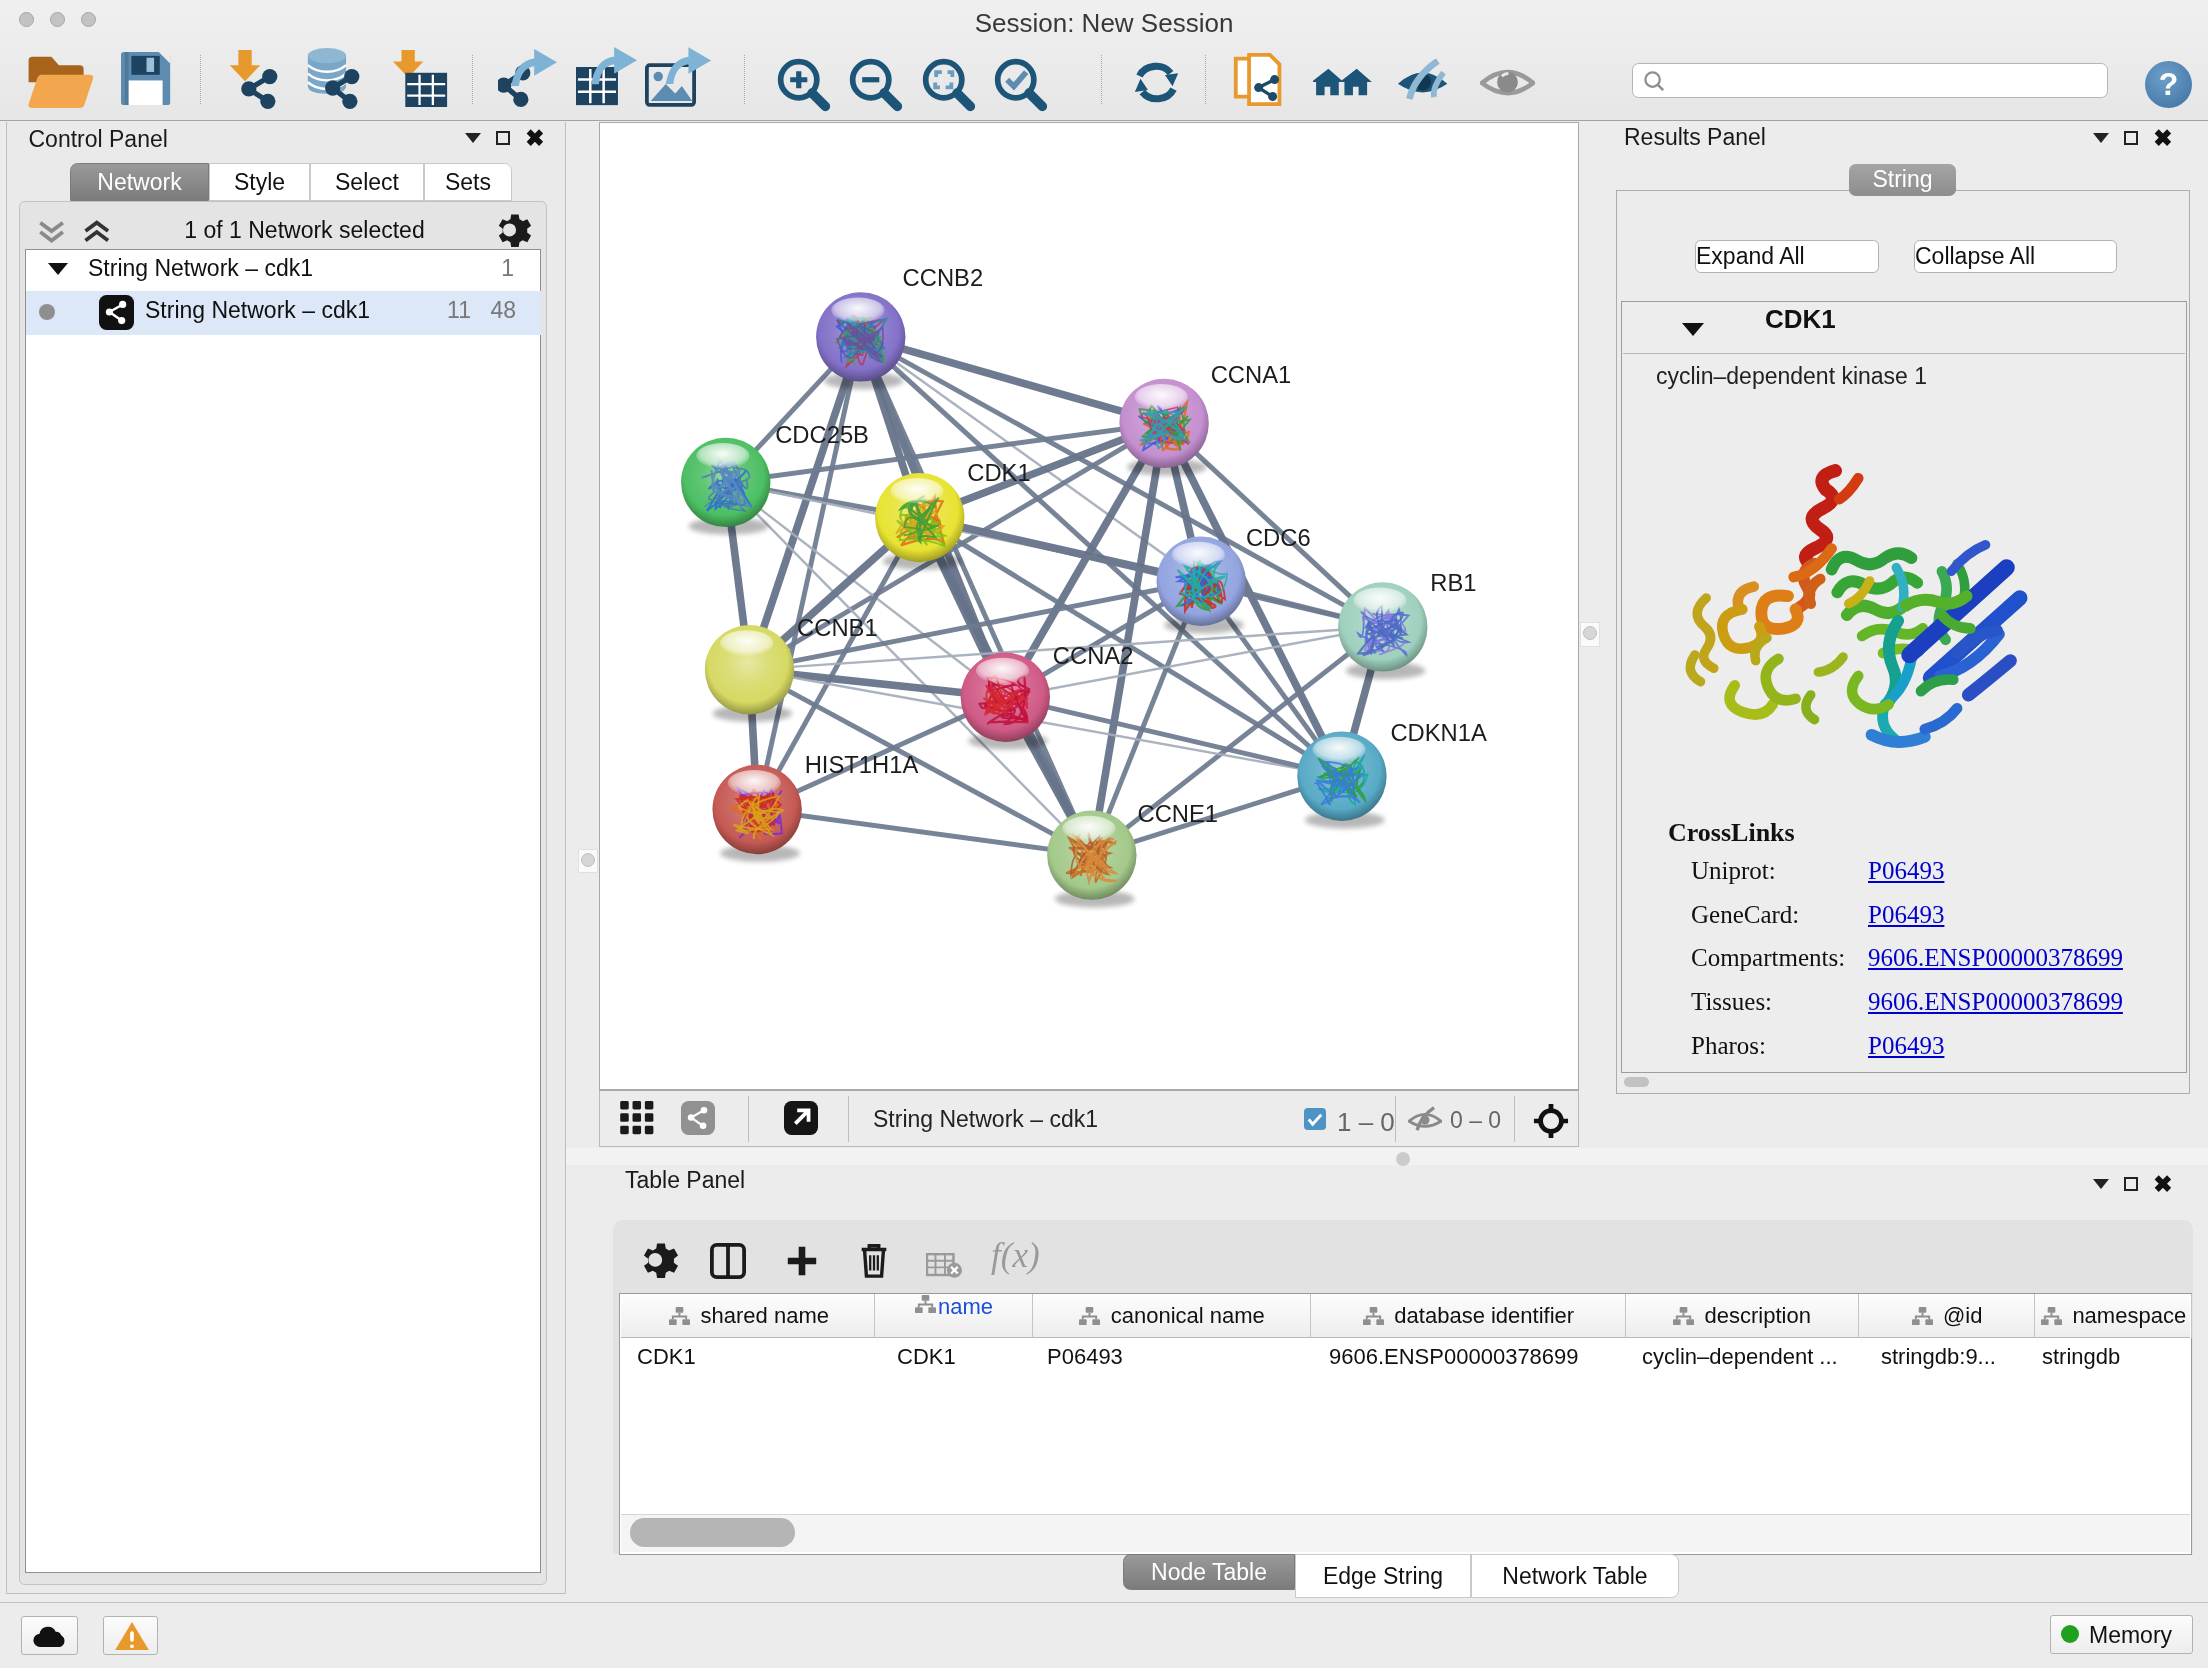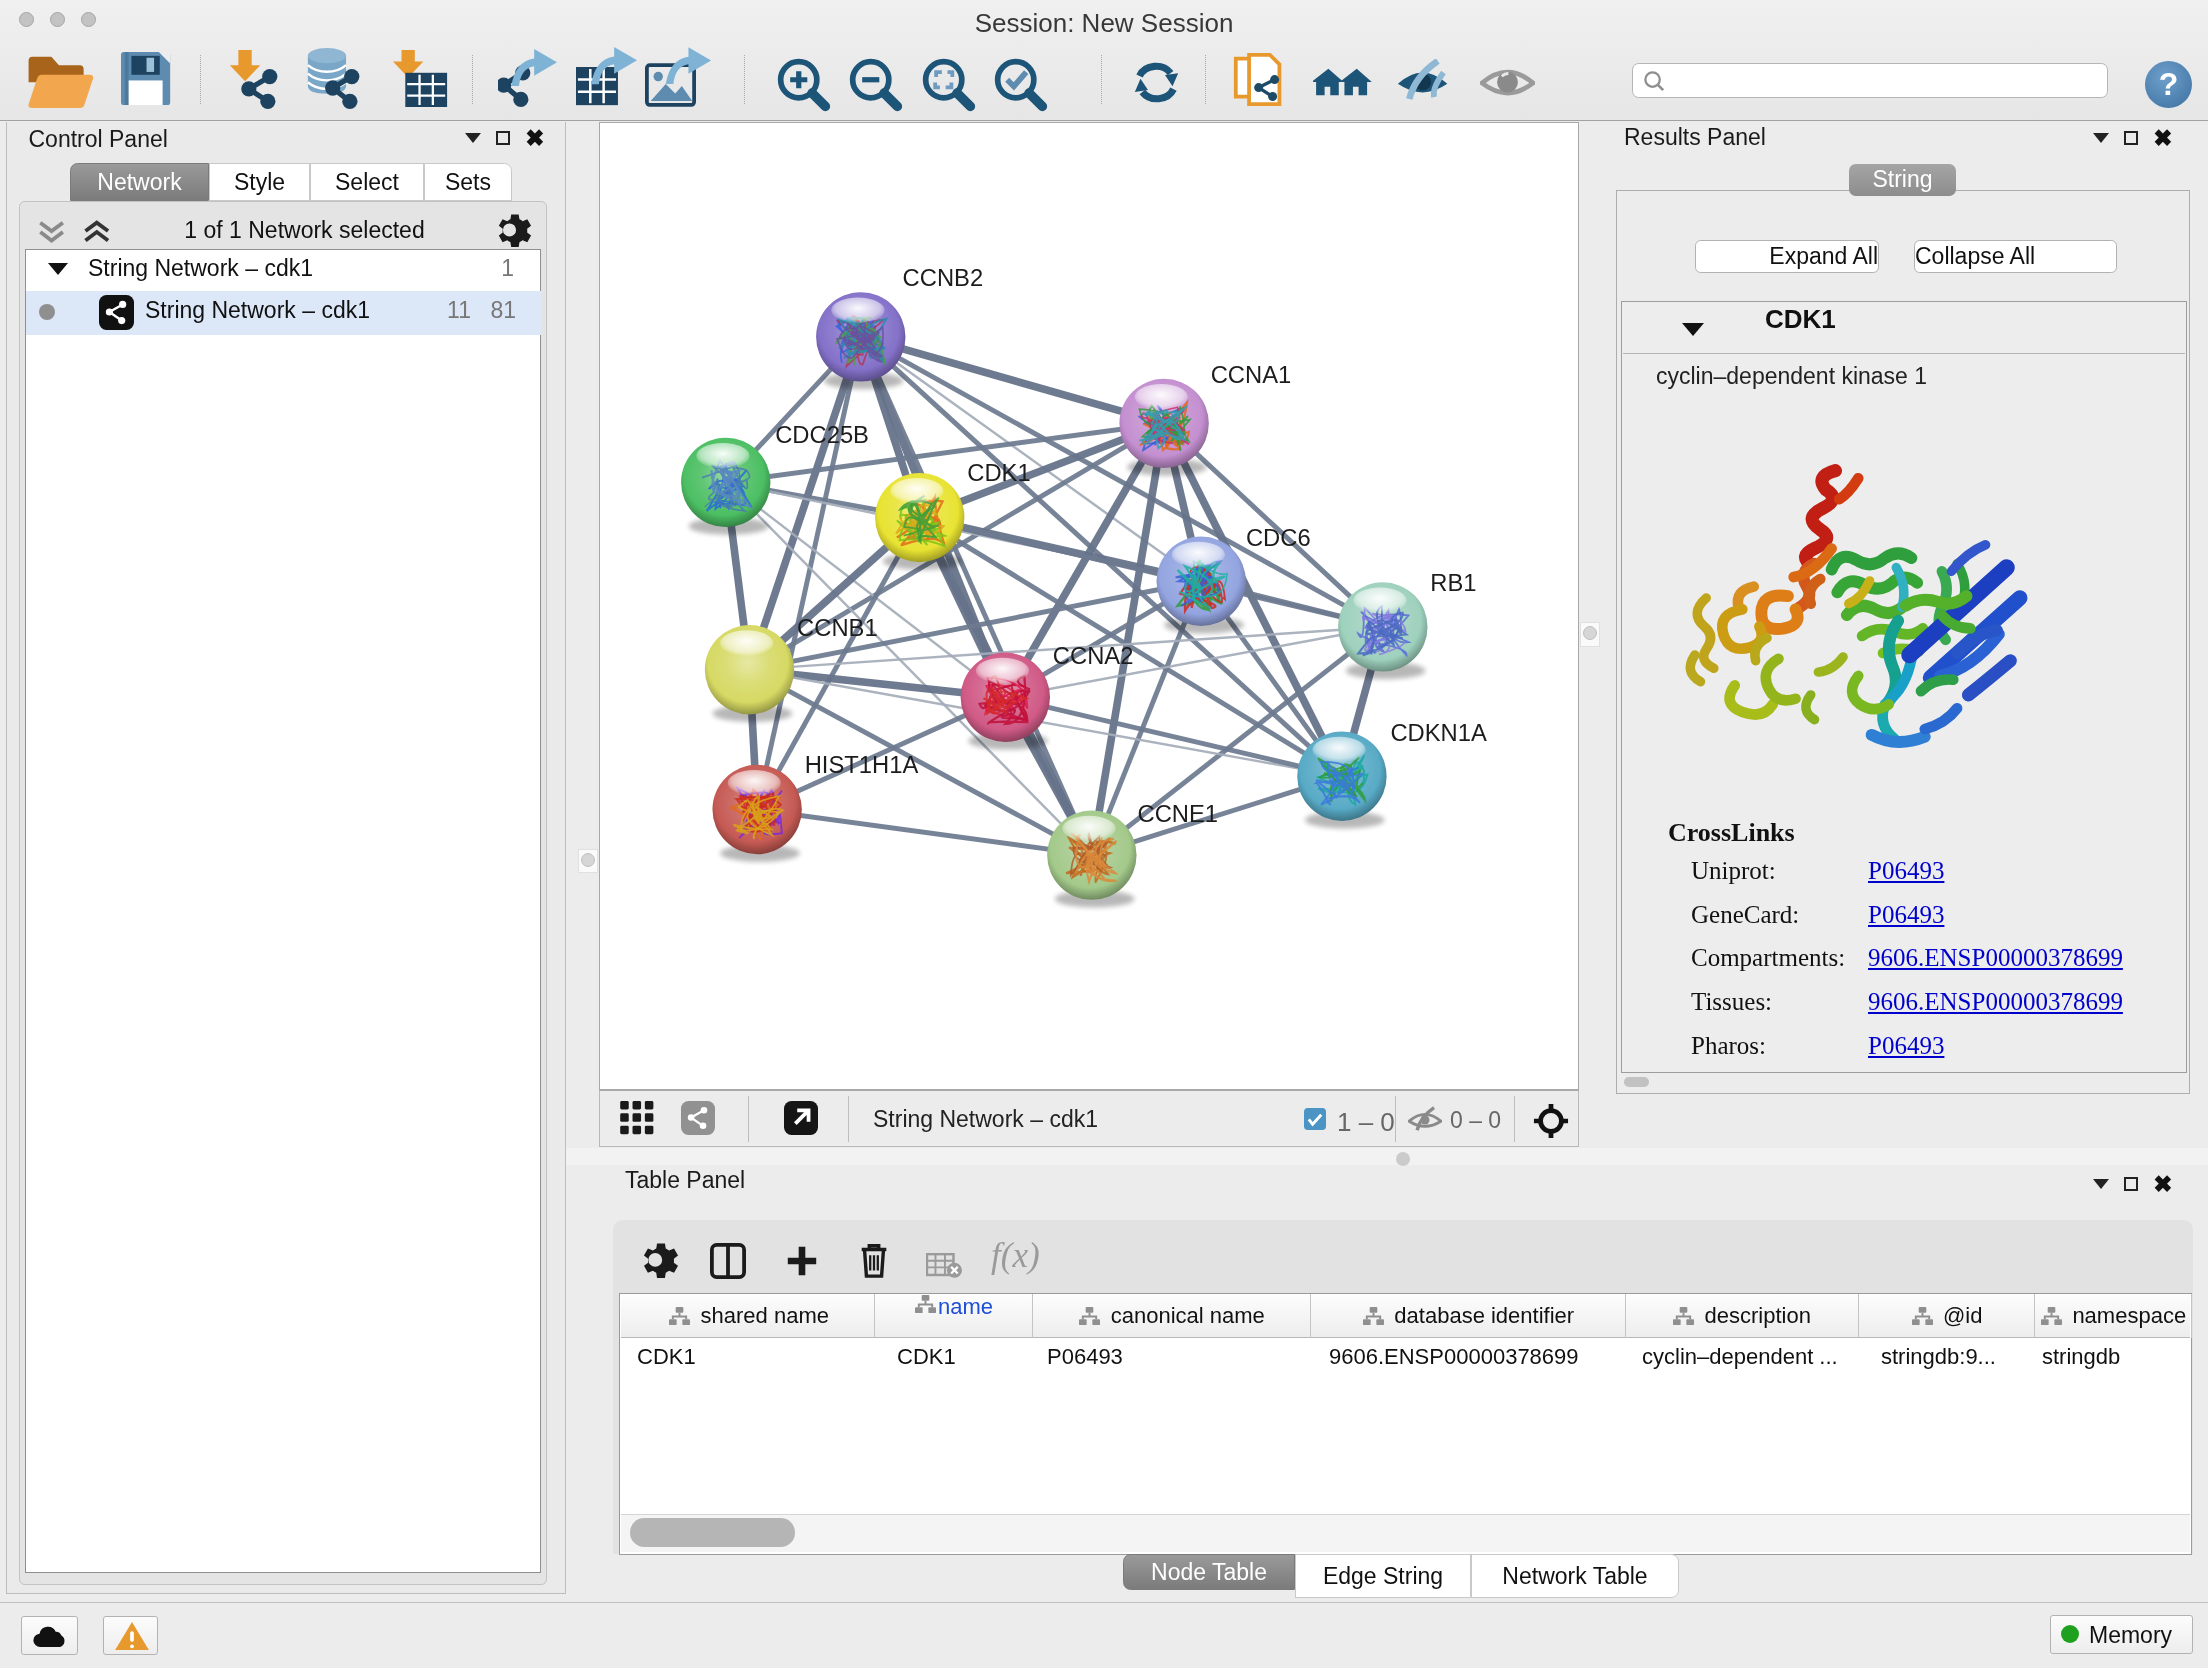--- a/index.html
+++ b/index.html
@@ -211,21 +211,21 @@
       <g fill="#fff">
         <circle cx="25" cy="10" r="3.8"></circle>
         <circle cx="11" cy="18" r="3.8"></circle>
         <circle cx="24" cy="27" r="3.8"></circle>
         <path d="M11 18 L25 10 M11 18 L24 27" stroke="#fff" stroke-width="2.6"></path>
       </g>
     </svg>
 </div>
 <div class="abs" style="left:145px;top:297px;font-size:23px;color:#111">String Network – cdk1</div>
 <div class="abs" style="left:433px;top:297px;width:38px;text-align:right;font-size:23px;color:#777">11</div>
-<div class="abs" style="left:478px;top:297px;width:38px;text-align:right;font-size:23px;color:#777">81</div>
+<div class="abs" style="left:478px;top:297px;width:38px;text-align:right;font-size:23px;color:#777">48</div>
 
 <div class="abs" style="left:599px;top:122px;width:980px;height:968px;background:#fff;border:1px solid #a8a8a8"></div>
 <svg class="abs" style="left:599px;top:122px" width="980" height="968" viewBox="0 0 1030 1018">
 <defs>
 <filter id="nblur" x="-50%" y="-50%" width="200%" height="200%">
         <feGaussianBlur stdDeviation="3"></feGaussianBlur>
       </filter>
 <radialGradient id="hl" cx="50%" cy="42%" r="60%">
         <stop offset="0%" stop-color="#fff" stop-opacity="0.95"></stop>
         <stop offset="70%" stop-color="#fff" stop-opacity="0.55"></stop>
@@ -581,21 +581,21 @@
 <div class="abs" style="left:1396px;top:1152px;width:14.3px;height:14.3px;border-radius:50%;background:#cbcbcb"></div>
 
 <div class="abs paneltitle" style="left:1624px;top:124px">Results Panel</div>
 <div class="winbtns" style="left:2093px;top:131px">
     <div class="tri"></div>
     <div class="sq"></div>
     <div class="xx">✖</div>
   </div>
 <div class="abs" style="left:1616px;top:190px;width:574px;height:904px;background:#ececec;border:1px solid #adadad"></div>
 <div class="abs" style="left:1849px;top:164px;width:107px;height:32px;background:linear-gradient(#a5a5a5,#8d8d8d);border-radius:6.7px;color:#fff;font-size:23px;text-align:center;line-height:31px">String</div>
-<div class="abs" style="left:1695px;top:240px;width:184px;height:33px;background:#fff;border:1.4px solid #b2b2b2;border-radius:5.7px;font-size:23px;font-weight:500;text-align:right;line-height:30px;color:#111">Expand All</div>
+<div class="abs" style="left:1695px;top:240px;width:184px;height:33px;background:#fff;border:1.4px solid #b2b2b2;border-radius:5.7px;font-size:23px;font-weight:500;text-align:left;line-height:30px;color:#111">Expand All</div>
 <div class="abs" style="left:1914px;top:240px;width:203px;height:33px;background:#fff;border:1.4px solid #b2b2b2;border-radius:5.7px;font-size:23px;font-weight:500;text-align:left;line-height:30px;color:#111">Collapse All</div>
 <div class="abs" style="left:1621px;top:301px;width:566px;height:772px;background:#ededed;border:1.9px solid #9d9d9d"></div>
 <div class="abs" style="left:1682px;top:323px;width:0;height:0;border-left:11.4px solid transparent;border-right:11.4px solid transparent;border-top:13.3px solid #111"></div>
 <div class="abs" style="left:1765px;top:304px;font-size:26px;font-weight:bold;color:#111">CDK1</div>
 <div class="abs" style="left:1623px;top:353px;width:562px;border-top:1px solid #b5b5b5"></div>
 <div class="abs" style="left:1656px;top:363px;font-size:23px;color:#222">cyclin–dependent kinase 1</div>
 <svg class="abs" style="left:1672px;top:457px" width="363" height="301" viewBox="0 0 382 316">
     <path d="M172 14 q-22 6 -10 20 q16 10 -4 20 q-20 10 -2 22 q16 10 -6 20 q-18 8 -2 18" fill="none" stroke="#c21f14" stroke-width="13.8" stroke-opacity="1" stroke-linecap="round"></path>
     <path d="M196 22 q-10 16 -20 22" fill="none" stroke="#d23c10" stroke-width="11.2" stroke-opacity="1" stroke-linecap="round"></path>
     <path d="M150 112 q-18 8 -8 24 q8 12 -8 22" fill="none" stroke="#d4571e" stroke-width="12.5" stroke-opacity="1" stroke-linecap="round"></path>

